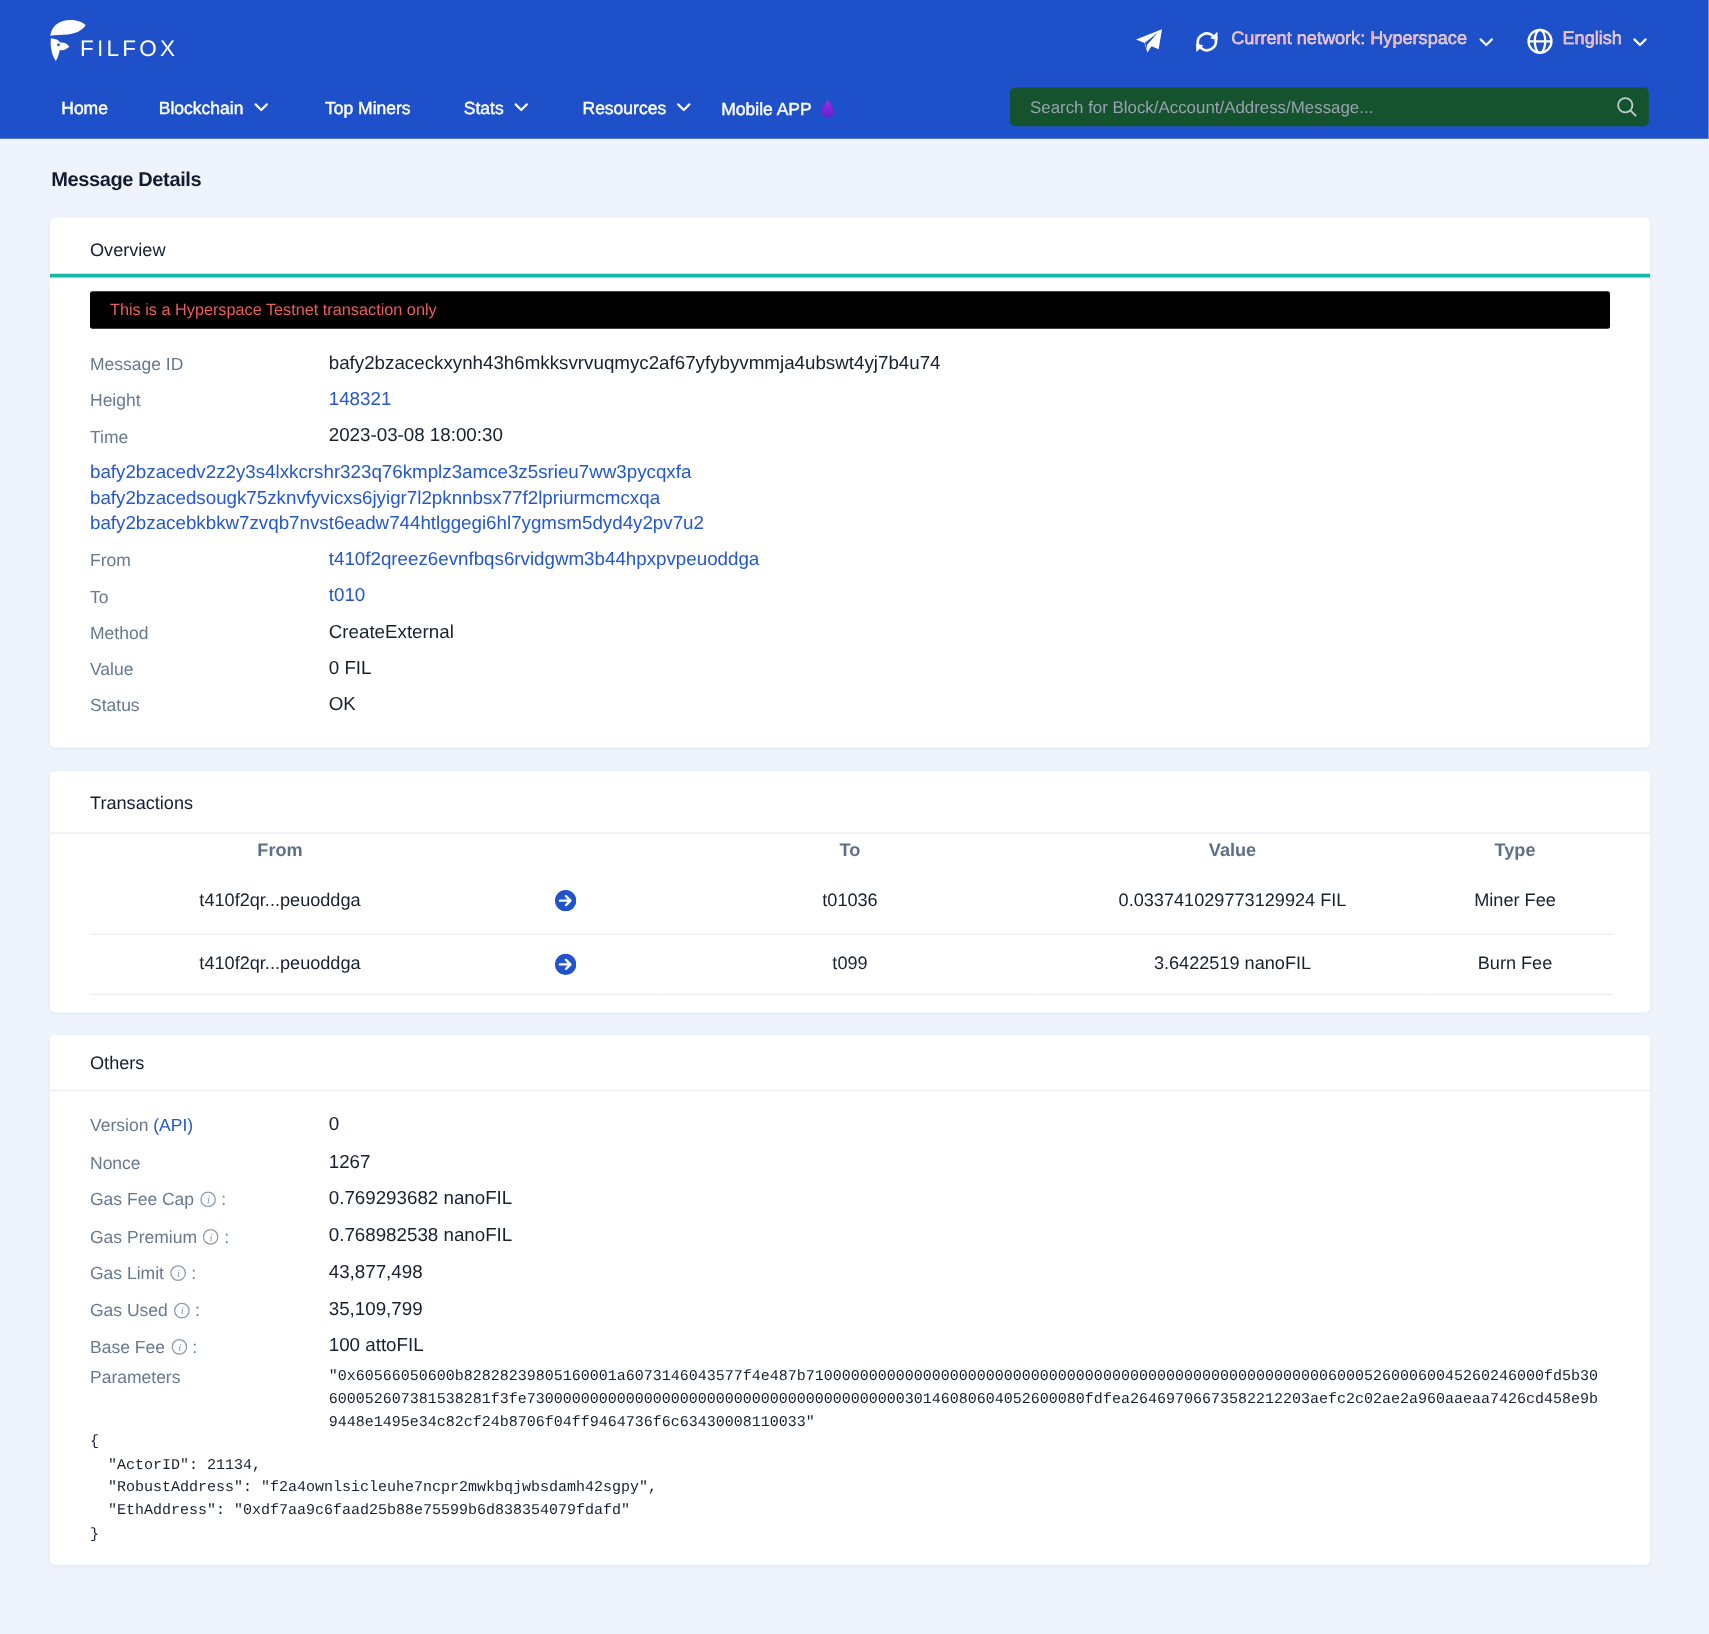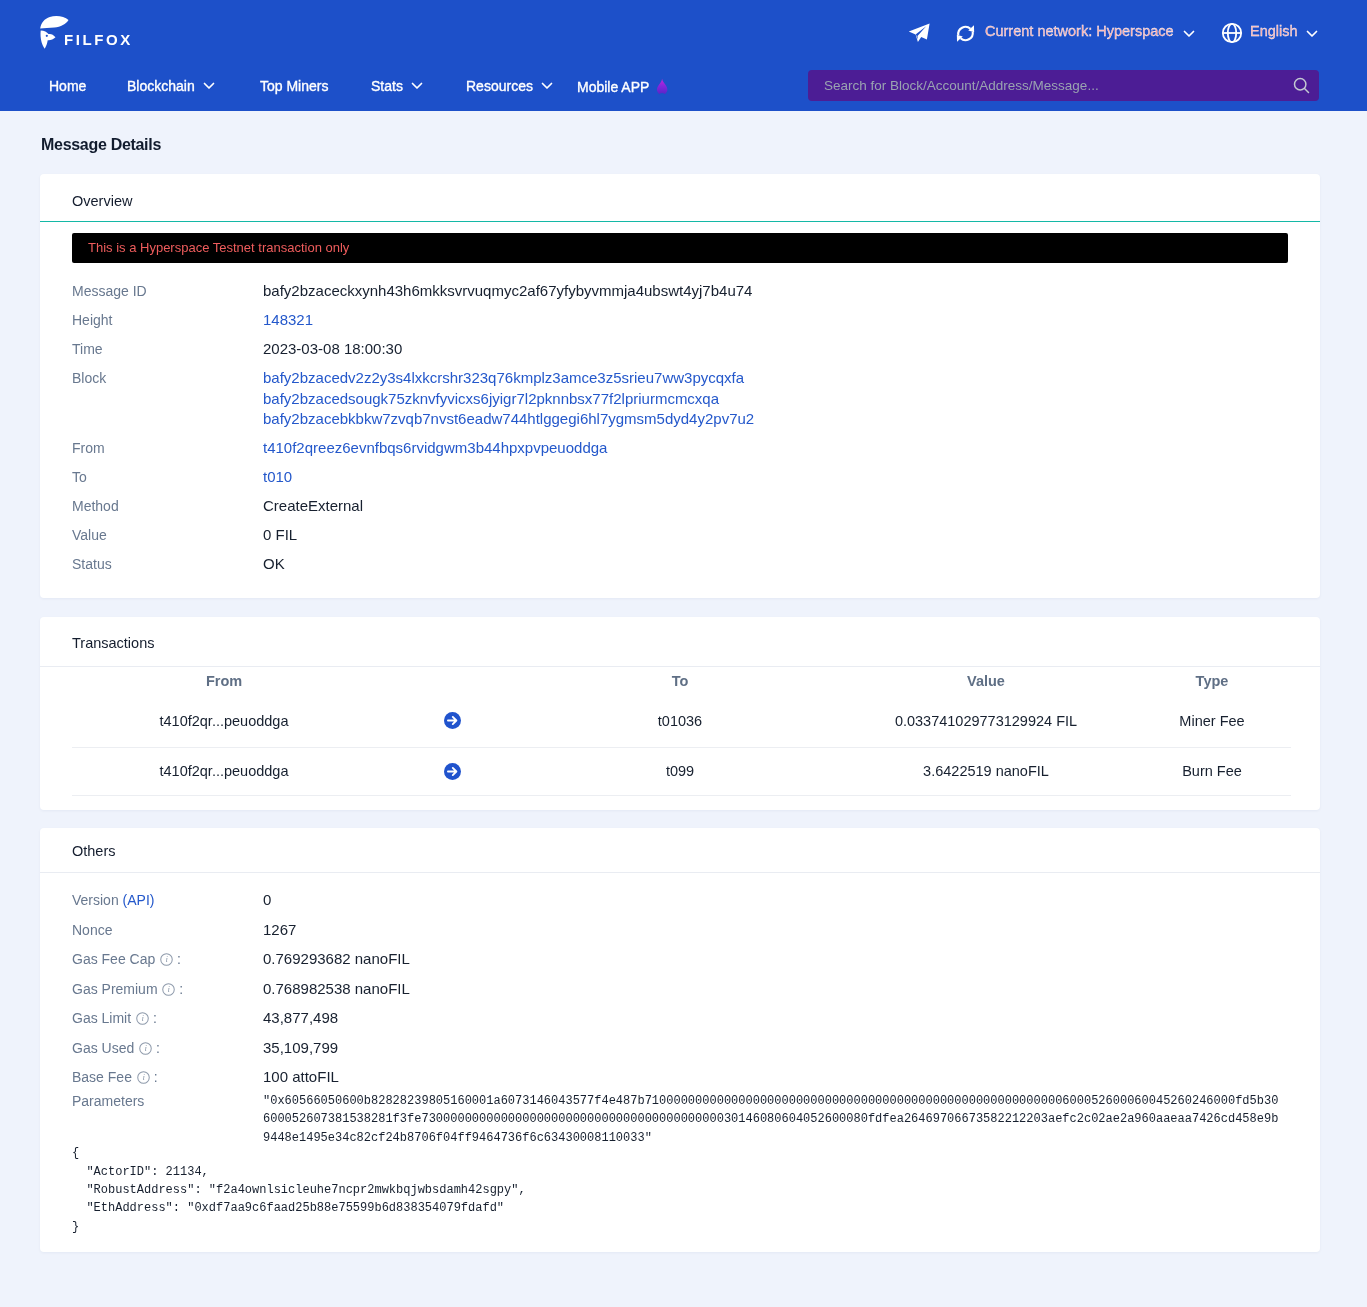--- a/index.html
+++ b/index.html
@@ -4,28 +4,28 @@
 <style>
 *{box-sizing:border-box;margin:0;padding:0}
 html,body{width:1367px;height:1307px;overflow:hidden}
 body{background:#eff3fc;font-family:"Liberation Sans",sans-serif;-webkit-font-smoothing:antialiased}
 .hdr{position:relative;height:111px;background:#1d50c9;color:#fff}
 .hdr svg{display:block}
 .abs{position:absolute}
 .nav-item{position:absolute;top:78px;font-size:14px;color:#fff;white-space:nowrap;display:flex;align-items:center;-webkit-text-stroke:.35px #fff}
 .chev{margin-left:8px}
 .tr-item{position:absolute;top:23px;font-size:14.5px;color:#fca5a5;display:flex;align-items:center;-webkit-text-stroke:.3px #fff}
-.search{position:absolute;left:808px;top:70px;width:511px;height:31px;background:#4c1d95;border-radius:4px}
+.search{position:absolute;left:808px;top:70px;width:511px;height:31px;background:#14532d;border-radius:4px}
 .search .ph{position:absolute;left:16px;top:0;line-height:31px;font-size:13.5px;color:#9aa3b1}
 .search svg{position:absolute;right:9px;top:7px}
 main{margin-left:40px;width:1280px}
 h1{font-size:16px;font-weight:700;color:#121c2e;padding:26px 0 0 1px;line-height:16px;letter-spacing:-.3px}
 .card{background:#fff;border-radius:4px;box-shadow:0 1px 3px rgba(20,40,90,.05)}
 .card1{margin-top:21px}
-.chead{height:48px;line-height:54px;padding:0 32px;font-size:14.5px;color:#141d2e;border-bottom:1px solid #14b8a6}
+.chead{height:48px;line-height:54px;padding:0 32px;font-size:14.5px;color:#141d2e;border-bottom:3px solid #14b8a6}
 .chead3{height:45px;line-height:46px;padding:0 32px;font-size:14.5px;color:#141d2e;border-bottom:1px solid #e9ecf2}
 .chead2{height:50px;line-height:53px;padding:0 32px;font-size:14.5px;color:#141d2e;border-bottom:1px solid #e9ecf2}
 .banner{margin:11px 32px 0;background:#000000;height:30px;line-height:30px;padding:0 16px;color:#ee5c5c;font-size:13px;border-radius:2px}
 .rows1{padding:14px 32px 19px}
 .rows3{padding:13px 32px 16px}
 .row{display:flex;font-size:15px;line-height:20.5px;padding:4.25px 0}
 .rows3 .row{padding:4.5px 0}
 .lbl{width:191px;flex:none;color:#68788f;font-size:14px}
 .val{color:#17202f;word-break:break-all}
 a{color:#2458cb;text-decoration:none}
@@ -45,21 +45,21 @@
 </style>
 </head>
 <body>
 <div class="hdr">
 
   <svg class="abs" style="left:39px;top:15px" width="30" height="34" viewBox="0 0 30 34">
     <path fill="#fff" d="M1.2 13.6 C2.0 7.6 5.6 3.6 10.8 1.9 C16.8 -0.1 25.2 0.9 29.5 5.0 C27.2 9.2 21.6 11.9 15.4 12.5 C10.2 13.0 5.0 12.8 1.2 13.6 Z"></path>
     <path fill="#fff" d="M1.7 15.5 C1.3 19.0 1.5 23.2 2.6 27.2 C3.3 29.7 4.4 32.0 5.7 33.7 C7.2 31.2 8.3 28.1 8.7 25.2 C11.4 25.5 14.2 24.5 16.5 22.3 C14.4 19.6 11.8 18.5 9.5 19.1 C8.0 16.9 5.2 15.7 1.7 15.5 Z"></path>
     <circle cx="7.8" cy="20.8" r="1.1" fill="#1d50c9"></circle>
   </svg>
-  <div class="abs" style="left:64px;top:34px;font-size:15px;font-weight:700;letter-spacing:2.6px;line-height:11px">FILFOX</div>
+  <div class="abs" style="left:64px;top:34px;font-size:18px;font-weight:400;letter-spacing:2.6px;line-height:11px">FILFOX</div>
 
   <svg class="abs" style="left:908px;top:23px" width="22" height="20" viewBox="0 0 22 20">
     <path fill="#fff" d="M21.6 0.4 L0.8 8.6 L7.6 11.4 L9.9 18.9 L13.2 13.9 L18.9 16.4 Z M7.9 11.2 L18.2 3.2 L9.5 12.9 L9.8 16.5 Z" fill-rule="evenodd"></path>
   </svg>
   <svg class="abs" style="left:955px;top:24px" width="21" height="19" viewBox="0 0 22 20">
     <g stroke="#fff" stroke-width="2.2" fill="none">
       <path d="M3.4 11.8 A 7.7 7.7 0 0 1 16.2 5.0"></path>
       <path d="M18.6 8.2 A 7.7 7.7 0 0 1 5.8 15.0"></path>
     </g>
     <path fill="#fff" d="M19.9 1.4 L20.1 8.8 L13.9 6.9 Z"></path>
@@ -134,21 +134,20 @@
         </div>
     <div class="row">
           <div class="lbl">Height</div>
           <div class="val"><a>148321</a></div>
         </div>
     <div class="row">
           <div class="lbl">Time</div>
           <div class="val">2023-03-08 18:00:30</div>
         </div>
     <div class="row">
-          <div class="lbl">Block</div>
           <div class="val"><a>bafy2bzacedv2z2y3s4lxkcrshr323q76kmplz3amce3z5srieu7ww3pycqxfa</a><br><a>bafy2bzacedsougk75zknvfyvicxs6jyigr7l2pknnbsx77f2lpriurmcmcxqa</a><br><a>bafy2bzacebkbkw7zvqb7nvst6eadw744htlggegi6hl7ygmsm5dyd4y2pv7u2</a></div>
         </div>
     <div class="row">
           <div class="lbl">From</div>
           <div class="val"><a>t410f2qreez6evnfbqs6rvidgwm3b44hpxpvpeuoddga</a></div>
         </div>
     <div class="row">
           <div class="lbl">To</div>
           <div class="val"><a>t010</a></div>
         </div>

